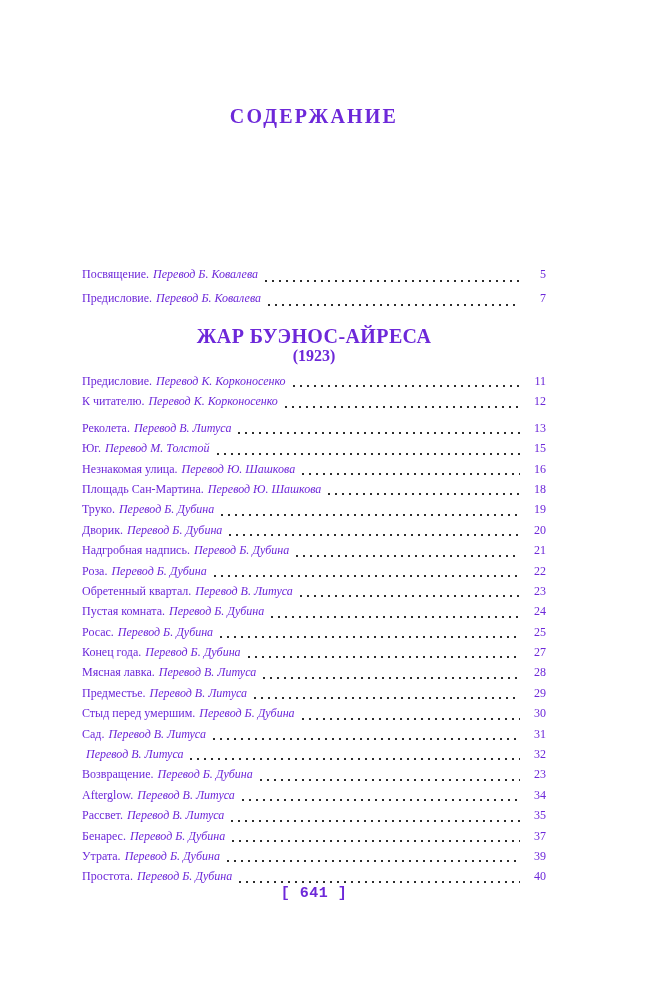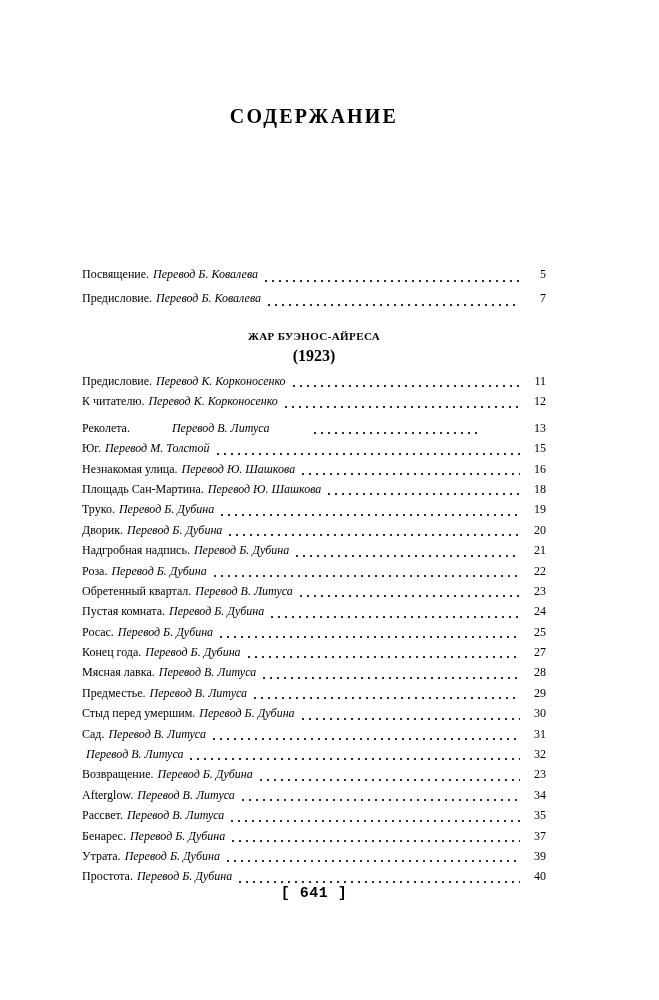--- a/index.html
+++ b/index.html
@@ -6,21 +6,21 @@
     margin: 0;
     padding: 0;
     background: #ffffff;
   }
   .page {
     position: relative;
     width: 659px;
     height: 1000px;
     background: #ffffff;
     font-family: "Liberation Serif", serif;
-    color: #000000;
+    color: #6d28d9;
     overflow: hidden;
   }
   .col {
     position: absolute;
     left: 82px;
     width: 464px;
   }
   .heading {
     top: 105px;
     font-size: 20px;
@@ -28,21 +28,21 @@
     letter-spacing: 2.2px;
     text-align: center;
     line-height: 22px;
   }
   .front-list { top: 262px; }
   .section-head {
     top: 327px;
     text-align: center;
   }
   .sec-title {
-    font-size: 11px;
+    font-size: 20px;
     font-weight: bold;
     letter-spacing: 0.4px;
     line-height: 19px;
   }
   .sec-year {
     font-size: 16px;
     font-weight: bold;
     line-height: 19px;
   }
   .main-list { top: 371px; }
@@ -50,21 +50,21 @@
     display: flex;
     height: 20.4px;
     line-height: 20.4px;
     font-size: 12px;
     white-space: nowrap;
   }
   .front-list .row {
     height: 24px;
     line-height: 24px;
   }
-  .row.gap { margin-top: 6px; gap: 38px; }
+  .row.gap { margin-top: 6px; }
   .tt { white-space: pre; }
   .tr {
     font-style: italic;
     margin-left: 4px;
     white-space: pre;
   }
   .leader {
     flex: 1 1 auto;
     align-self: flex-end;
     height: 2px;

